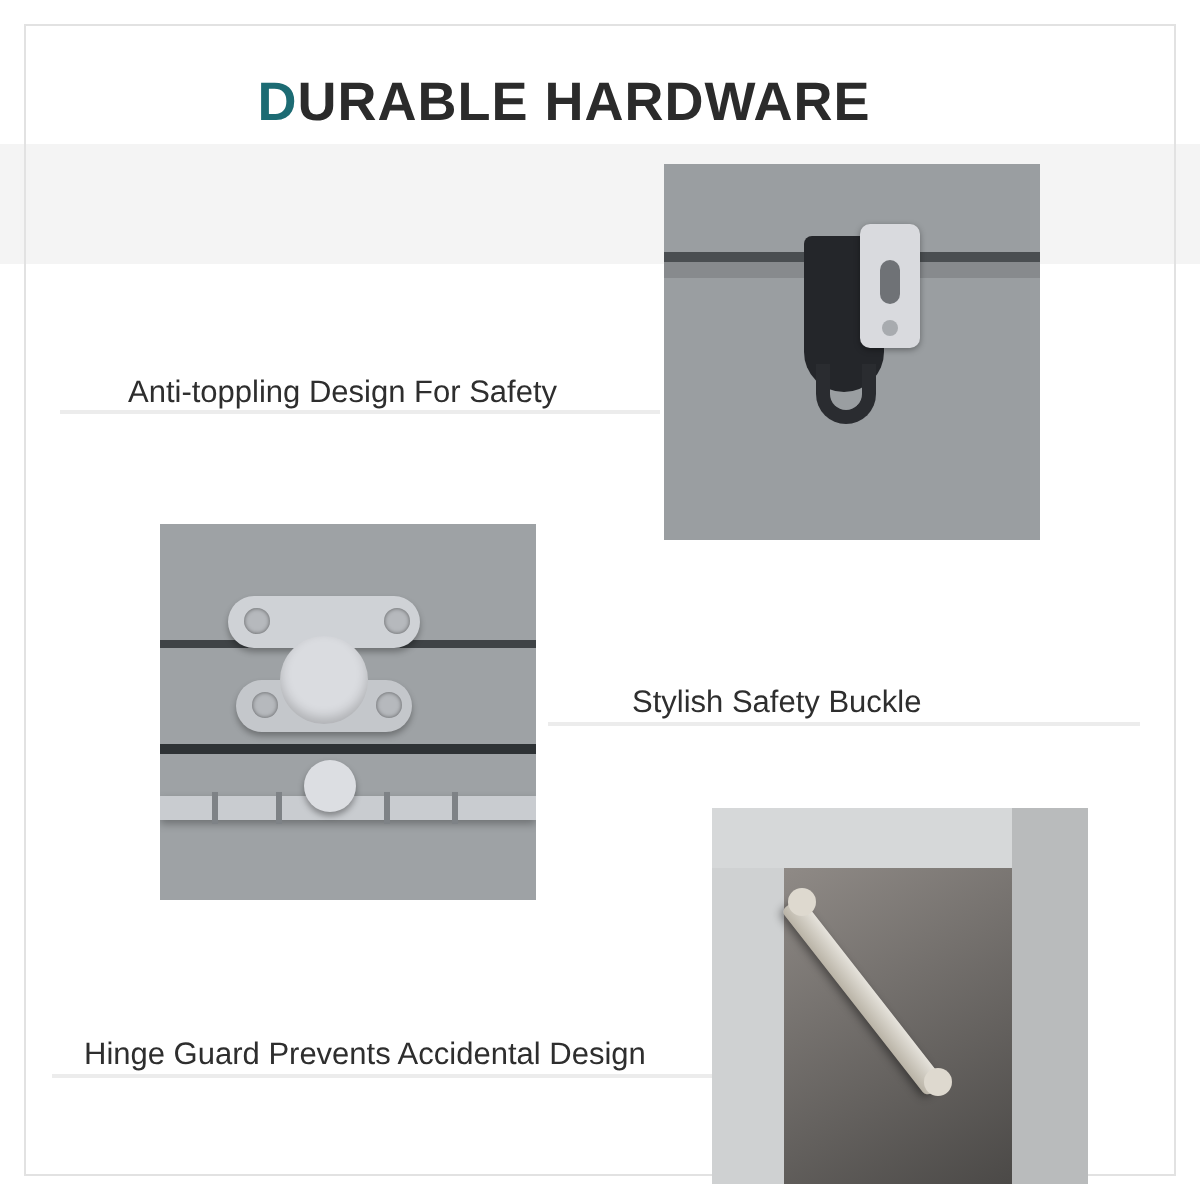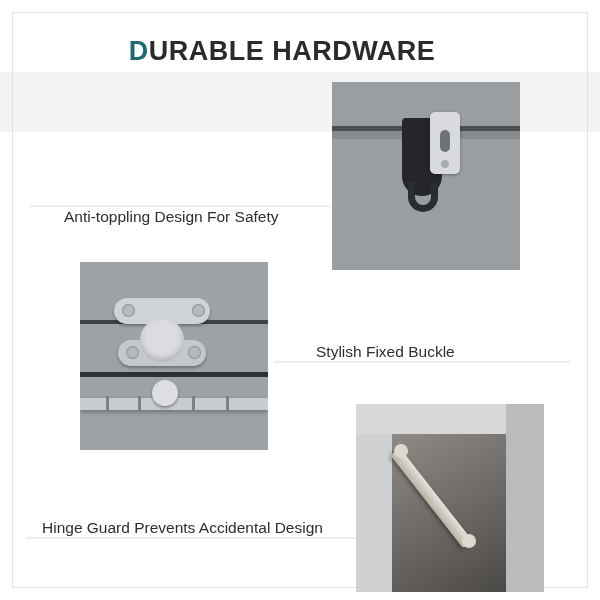--- a/index.html
+++ b/index.html
@@ -294,21 +294,21 @@
     height: 2px;
     background: #ececec;
   }
   
   .caption {
     position: absolute;
     font-size: 15.5px;
     color: #2e2e2e;
     white-space: nowrap;
   }
-  #caption-1 { left: 64px; top: 188px; margin-top: 20px; }
+  #caption-1 { left: 64px; top: 188px; }
   #caption-2 { left: 316px; top: 343px; }
   #caption-3 { left: 42px; top: 519px; }
   #rule-1 { left: 30px; top: 205px; width: 300px; }
   #rule-2 { left: 274px; top: 361px; width: 296px; }
   #rule-3 { left: 26px; top: 537px; width: 330px; }
 </style>
 </head>
 <body>
 
 <div id="page">
@@ -345,21 +345,21 @@
     <div class="hinge-plate2"></div>
     <div class="knuckle"></div>
     <div class="screw" style="left:42px; top:42px;"></div>
     <div class="screw" style="left:112px; top:42px;"></div>
     <div class="screw" style="left:46px; top:84px;"></div>
     <div class="screw" style="left:108px; top:84px;"></div>
     <div class="knob"></div>
   </div>
 
   <div class="rule" id="rule-2"></div>
-  <div class="caption" id="caption-2">Stylish Fixed Buckle</div>
+  <div class="caption" id="caption-2">Stylish Safety Buckle</div>
 
   <div class="photo" id="photo-guard">
     <div class="wall"></div>
     <div class="inner-dark"></div>
     <div class="panel-left"></div>
     <div class="panel-top"></div>
     <div class="panel-right"></div>
     <div class="stay"></div>
     <div class="stay-joint" style="left:38px; top:40px;"></div>
     <div class="stay-joint" style="left:106px; top:130px;"></div>

